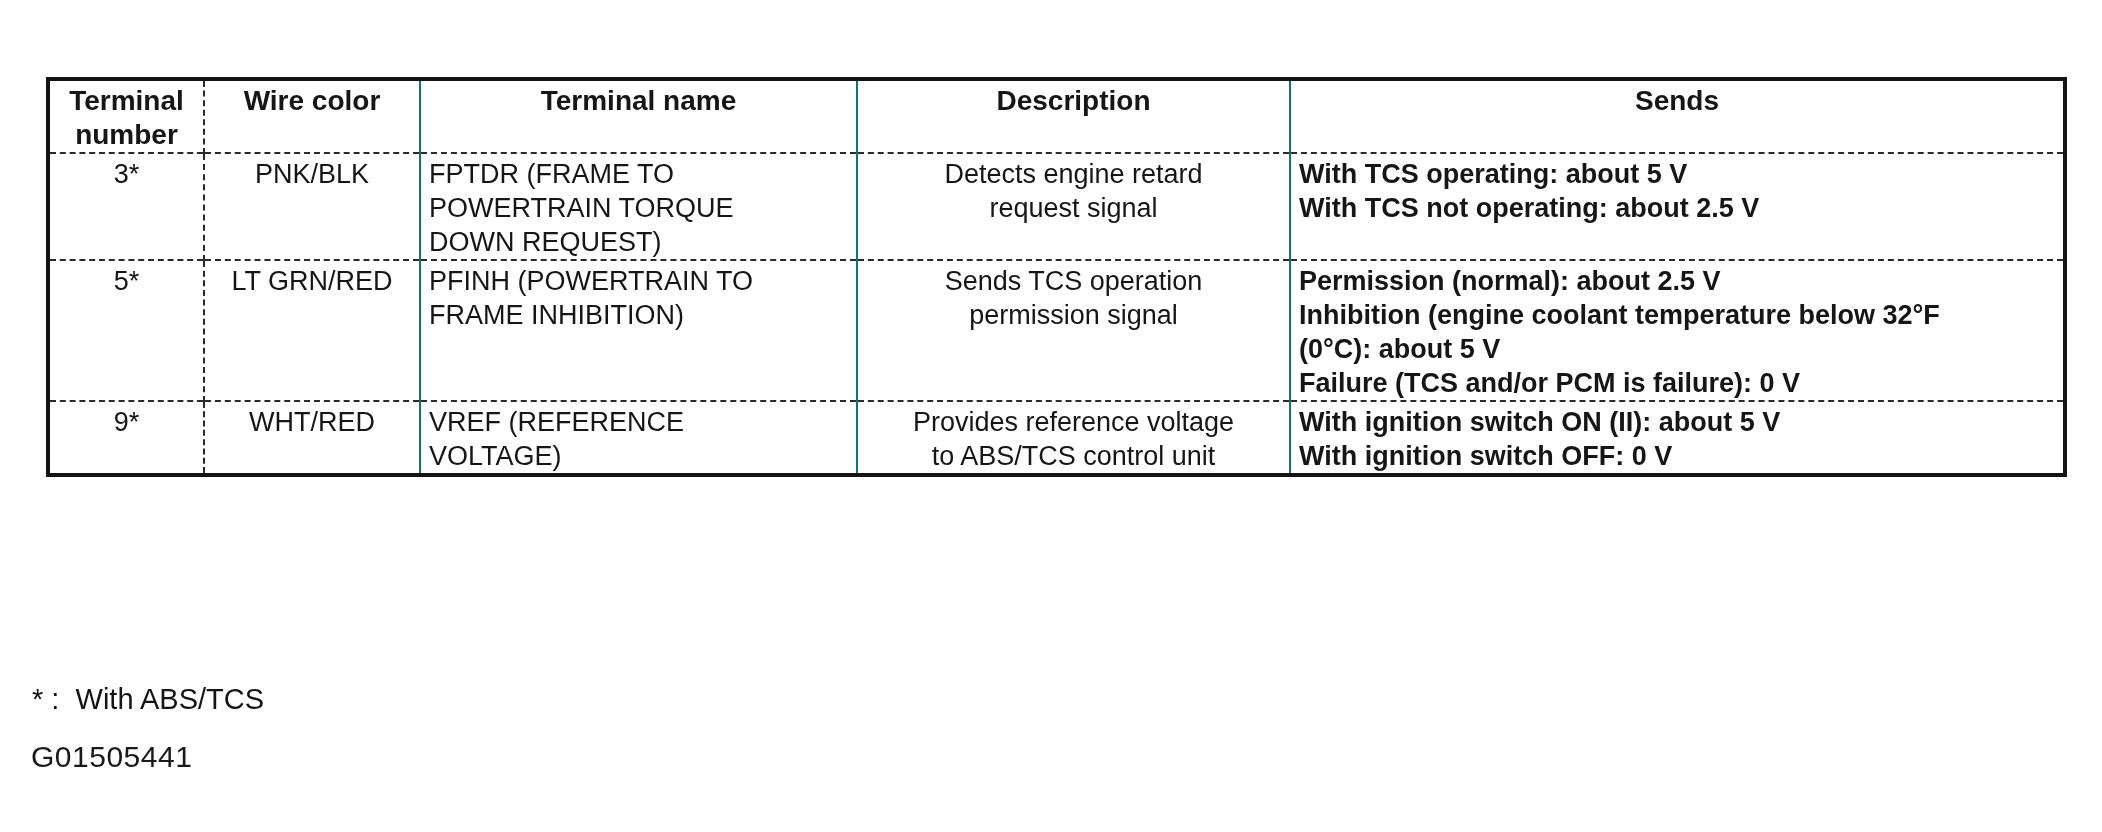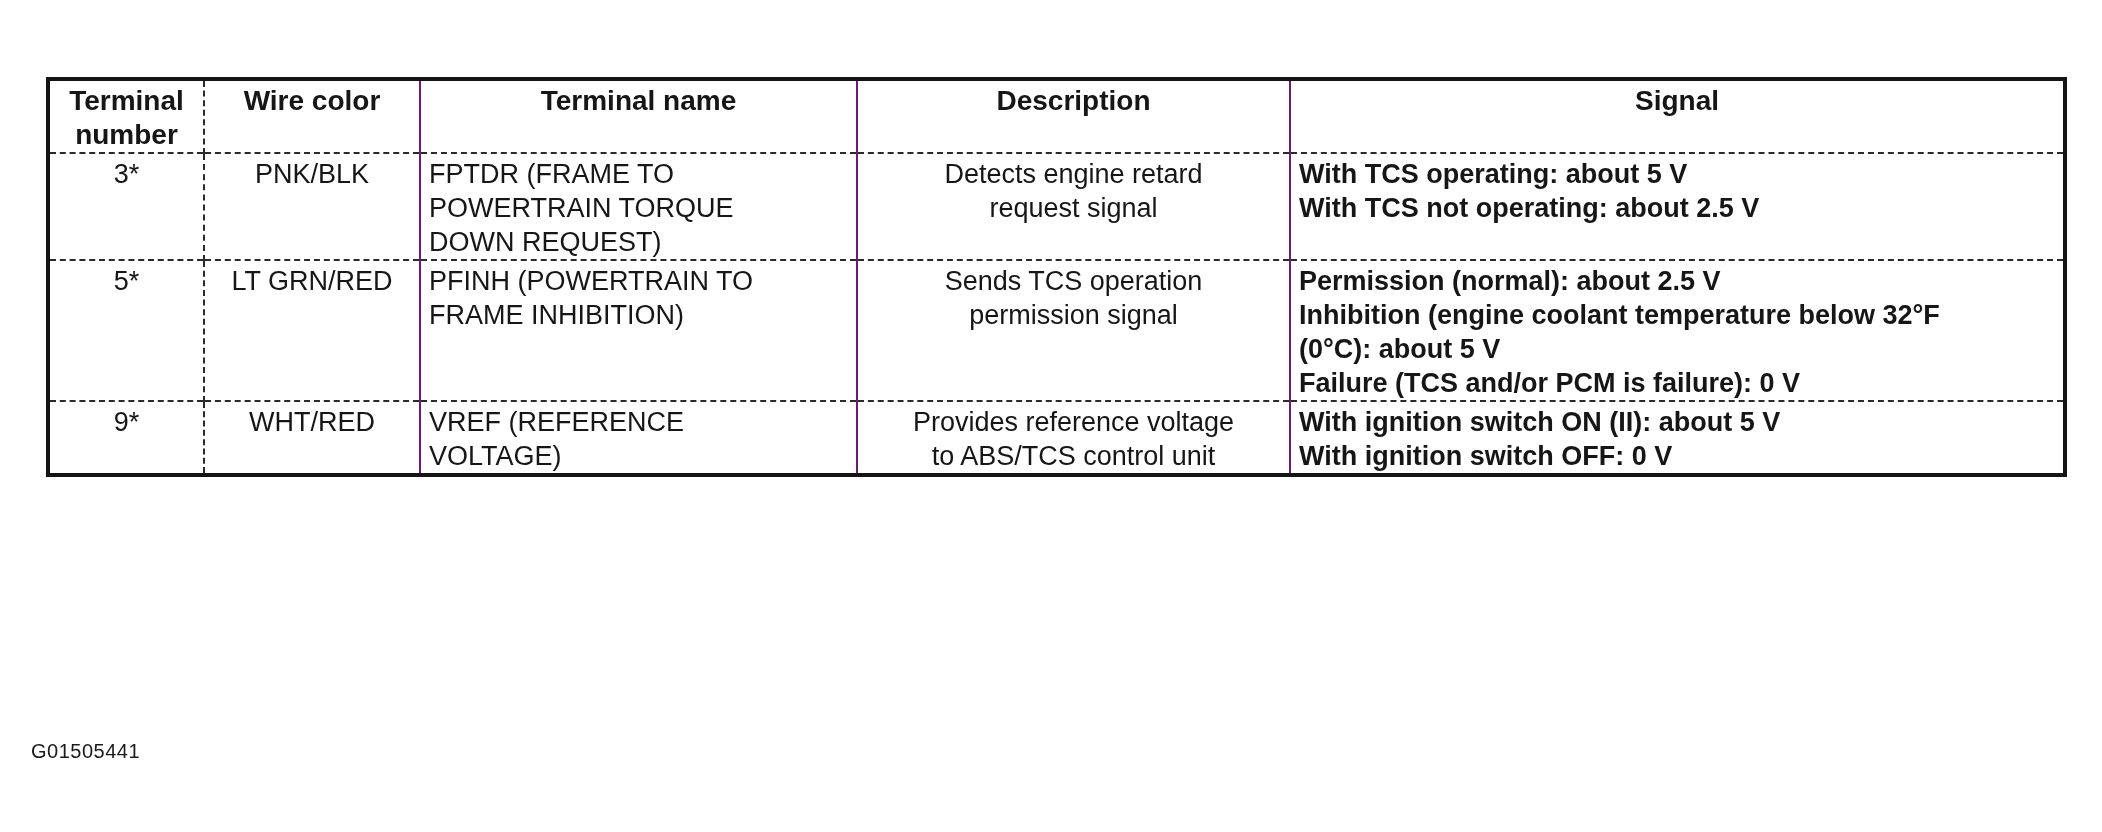--- a/index.html
+++ b/index.html
@@ -25,21 +25,21 @@
     border-collapse: collapse;
     table-layout: fixed;
     border: 4px solid #141414;
   }
   table.pinout th,
   table.pinout td {
     font-size: 27px;
     line-height: 34px;
     vertical-align: top;
     white-space: pre-line;
-    border-left: 2px solid #701a75;
+    border-left: 2px solid #0f766e;
     border-top: 2px dashed #2a2a2a;
     padding: 3px 8px 0 8px;
     overflow: hidden;
   }
   table.pinout th {
     font-weight: bold;
     font-size: 28px;
     text-align: center;
     border-top: none;
     padding-top: 3px;
@@ -74,21 +74,21 @@
     top: 682px;
     font-size: 29px;
     line-height: 34px;
     white-space: pre;
     color: #151515;
   }
   .figure-id {
     position: absolute;
     left: 31px;
     top: 740px;
-    font-size: 20px;
+    font-size: 30px;
     letter-spacing: 0.5px;
     color: #1a1a1a;
   }
 </style>
 </head>
 <body>
 
 <div id="canvas">
 
   <table class="pinout">
@@ -99,21 +99,21 @@
       <col style="width:433px">
       <col style="width:775px">
     </colgroup>
     <tbody>
         <tr class="hdr">
       <th class="col-term">Terminal
 number</th>
       <th class="col-wire">Wire color</th>
       <th class="col-name">Terminal name</th>
       <th class="col-desc">Description</th>
-      <th class="col-sig">Signal</th>
+      <th class="col-sig">Sends</th>
     </tr>
     <tr class="row-3">
       <td class="col-term">3*</td>
       <td class="col-wire">PNK/BLK</td>
       <td class="col-name">FPTDR (FRAME TO
 POWERTRAIN TORQUE
 DOWN REQUEST)</td>
       <td class="col-desc">Detects engine retard
 request signal</td>
       <td class="col-sig">With TCS operating: about 5 V
@@ -137,15 +137,16 @@
       <td class="col-name">VREF (REFERENCE
 VOLTAGE)</td>
       <td class="col-desc">Provides reference voltage
 to ABS/TCS control unit</td>
       <td class="col-sig">With ignition switch ON (II): about 5 V
 With ignition switch OFF: 0 V</td>
     </tr>
   </tbody>
     </table>
 
+  <div class="footnote">* :  With ABS/TCS</div>
   <div class="figure-id">G01505441</div>
 
 </div>
 
 </body></html>

